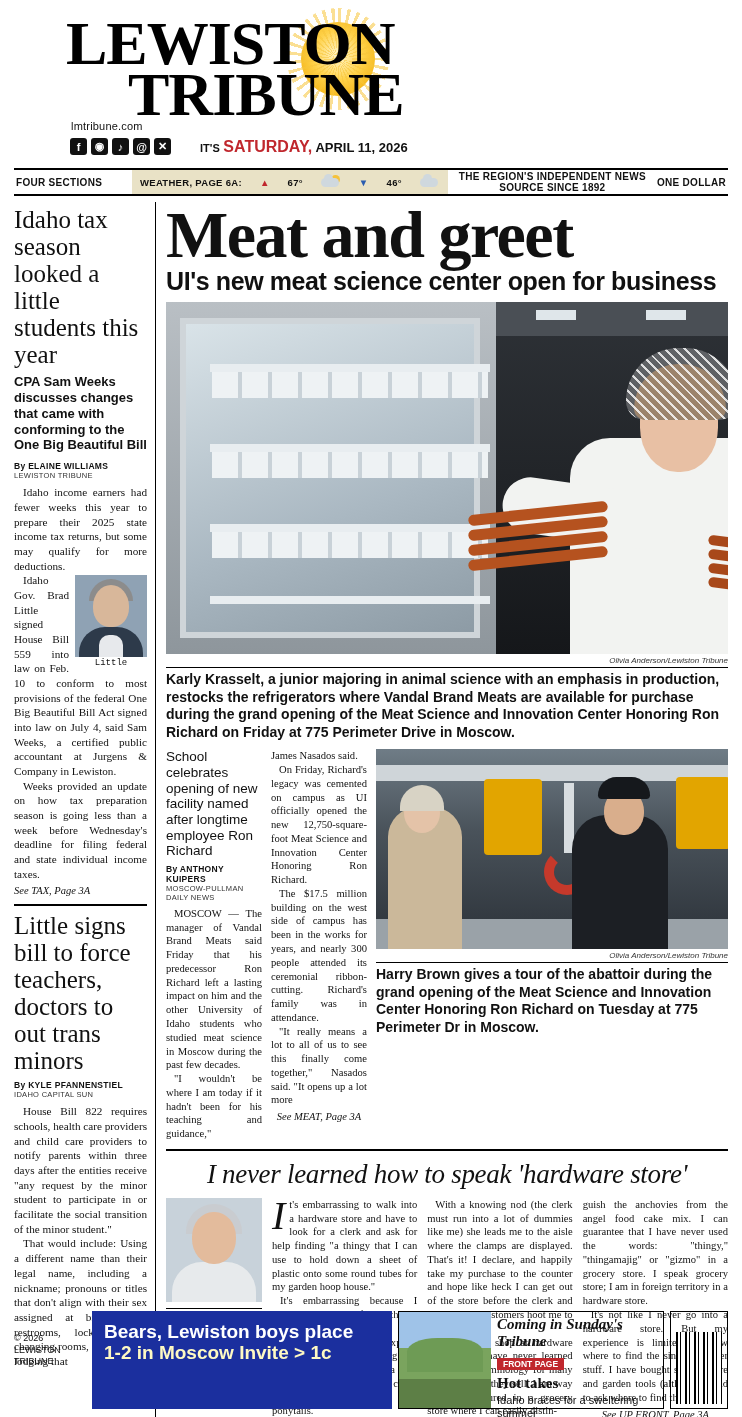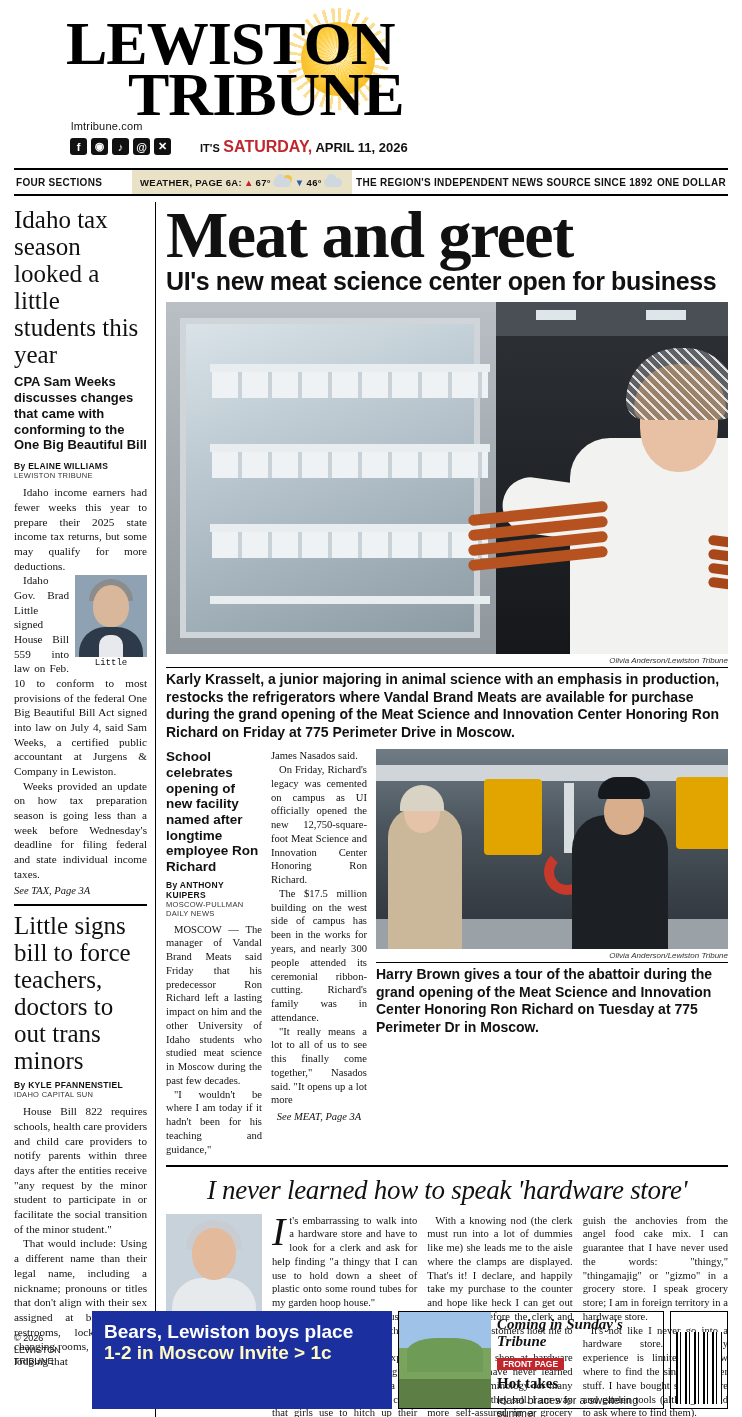--- a/index.html
+++ b/index.html
@@ -54,21 +54,21 @@
 
   
   .topbar {
     border-top:2px solid #000; border-bottom:2px solid #000;
     height:28px; display:flex; align-items:center;
     font-family:"Liberation Sans", sans-serif; font-size:10px; font-weight:bold;
     letter-spacing:.3px;
   }
   .topbar .sections { width:118px; padding-left:2px; }
   .weatherbox {
-    background:#e9e2c6; height:100%; display:flex; align-items:center; gap:2px;
+    background:#e9e2c6; height:100%; display:flex; align-items:center; gap:18px;
     padding:0 8px; font-size:9.5px;
   }
   .wicon { width:20px; height:14px; position:relative; }
   .cloud { position:absolute; left:0; top:3px; width:18px; height:9px; background:#cfd8de; border-radius:9px; }
   .cloud:before { content:""; position:absolute; left:3px; top:-4px; width:9px; height:9px; background:#cfd8de; border-radius:50%; }
   .sunsm { position:absolute; left:10px; top:0px; width:9px; height:9px; background:#f5c23a; border-radius:50%; }
   .tri-up { color:#c0272d; }
   .tri-dn { color:#2a5db0; }
   .topbar .slogan { flex:1; text-align:center; font-size:10px; }
   .topbar .price { padding-right:2px; font-size:10px; }
@@ -145,21 +145,21 @@
   .h-sausage i { display:block; height:11px; background:#b5521f; border-radius:8px; margin-bottom:4px; transform:rotate(-6deg); }
   .h-sausage2 { position:absolute; left:160px; top:196px; width:120px; height:54px; }
   .h-sausage2 i { display:block; height:10px; background:#a8481a; border-radius:8px; margin-bottom:4px; transform:rotate(7deg); }
   .h-ceil { position:absolute; left:330px; top:0; right:0; height:34px; background:#4a4f55; }
   .h-light { position:absolute; top:8px; width:40px; height:10px; background:#dfe6ea; }
 
   
   .sec { display:flex; gap:9px; margin-top:8px; }
   .sec-col { width:96px; }
   .sec-head {
-    font-family:"Liberation Sans", sans-serif; font-weight:bold;
+    font-family:"Liberation Sans", sans-serif; font-weight:normal;
     font-size:13.5px; line-height:1.16; margin-bottom:5px;
   }
   .sec-body { font-size:10.6px; line-height:1.3; text-align:justify; }
   .sec-body p { margin:0; text-indent:8px; }
   .sec-photo { flex:1; position:relative; }
   .p2 { height:200px; position:relative; overflow:hidden; background:#20242a; }
   .p2-bg { position:absolute; inset:0; background:linear-gradient(180deg,#6f7c86 0%, #4a535b 40%, #2b3138 100%); }
   .p2-rail { position:absolute; left:0; top:16px; width:100%; height:16px; background:#cfd5d9; }
   .p2-hoist { position:absolute; left:108px; top:30px; width:58px; height:76px; background:#e2a500; border-radius:4px; }
   .p2-hook { position:absolute; left:188px; top:34px; width:10px; height:70px; background:#d8dde0; }

